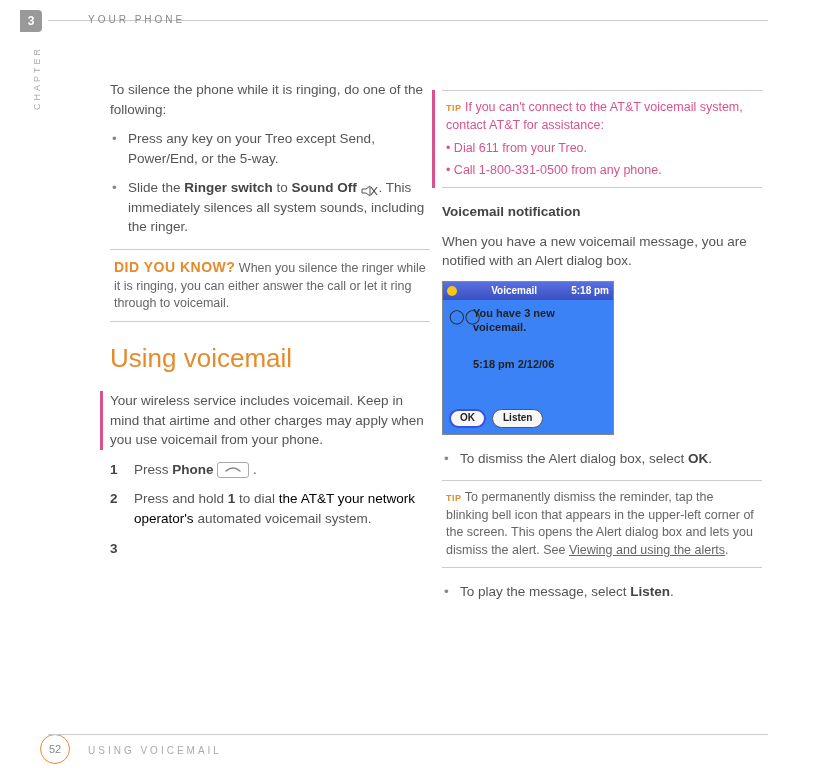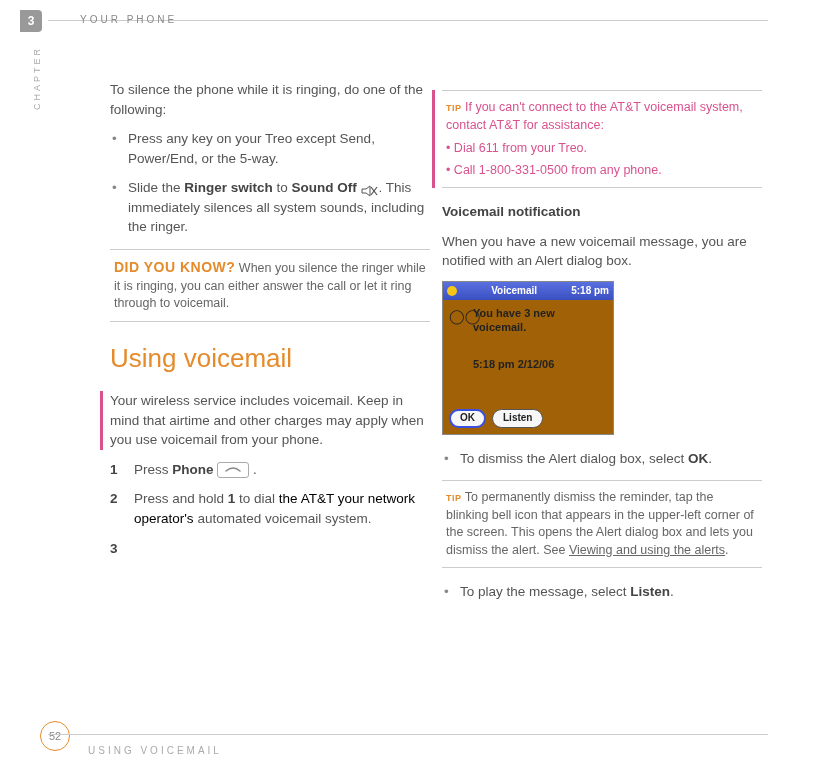--- a/index.html
+++ b/index.html
@@ -36,21 +36,21 @@
     font-size: 12px;
     font-weight: bold;
     border-radius: 0 4px 4px 0;
     display: flex;
     align-items: center;
     justify-content: center;
   }
   .header-title {
     position: absolute;
     top: 14px;
-    left: 80px;
+    left: 88px;
     font-size: 10px;
     letter-spacing: 3px;
     color: #888;
   }
   .chapter-label {
     position: absolute;
     top: 110px;
     left: 32px;
     transform: rotate(-90deg);
     transform-origin: left top;
@@ -156,21 +156,21 @@
     text-align: center;
     line-height: 13px;
     color: #888;
   }
   .link { text-decoration: underline; }
   .screenshot {
     width: 170px;
     border: 1px solid #888;
     margin: 6px 0 14px 0;
     font-family: Arial, sans-serif;
-    background: #a16207;
+    background: #3b82f6;
   }
   .screenshot .titlebar {
     background: #4a5fd0;
     background: linear-gradient(#5a70e0, #3a50c0);
     color: #fff;
     font-size: 10px;
     font-weight: bold;
     padding: 2px 4px;
     display: flex;
     justify-content: space-between;
@@ -227,21 +227,21 @@
     padding-top: 10px;
     font-size: 10px;
     letter-spacing: 3px;
     color: #aaa;
     display: flex;
     align-items: center;
   }
   .page-badge {
     position: absolute;
     left: 40px;
-    bottom: 31px;
+    bottom: 18px;
     width: 28px;
     height: 28px;
     border: 1px solid #e58b2c;
     border-radius: 50%;
     display: flex;
     align-items: center;
     justify-content: center;
     font-size: 11px;
     color: #888;
     background: #fff;

